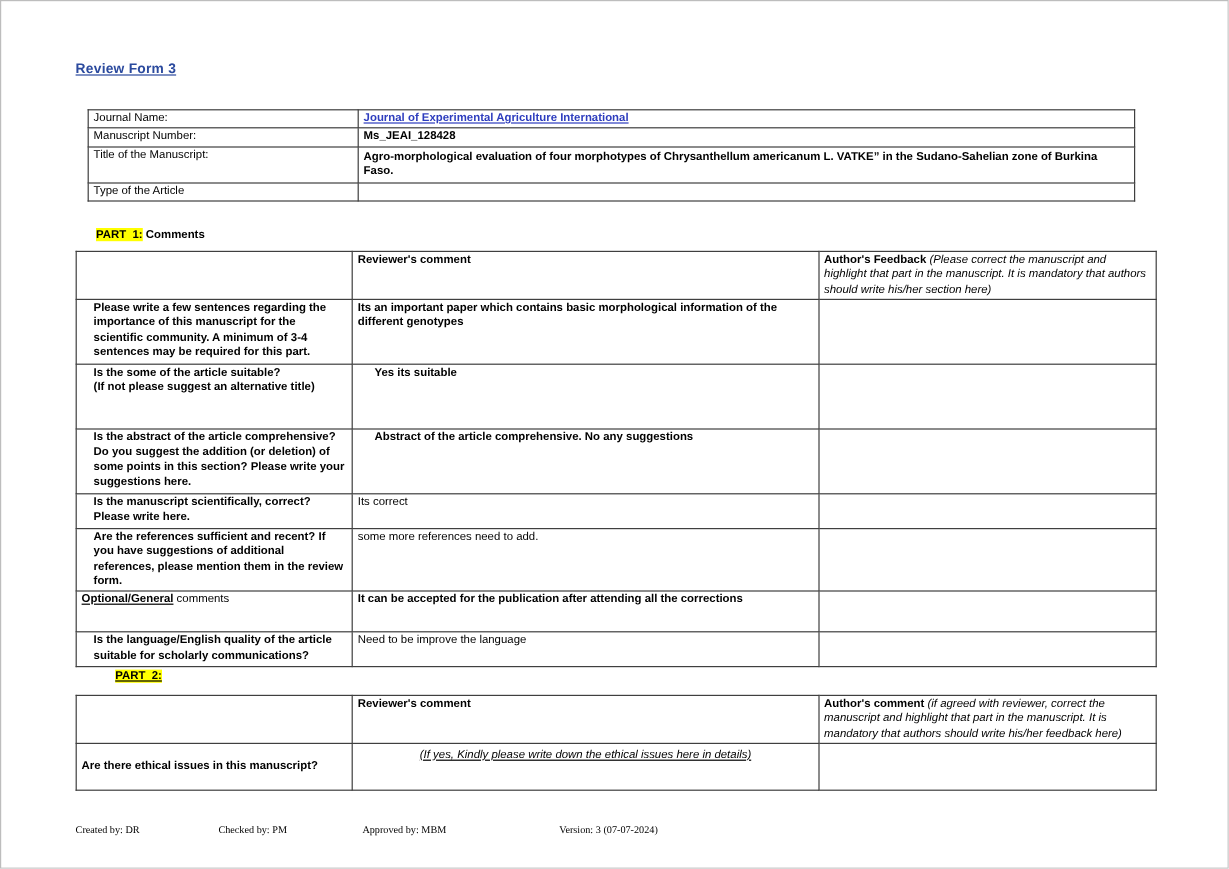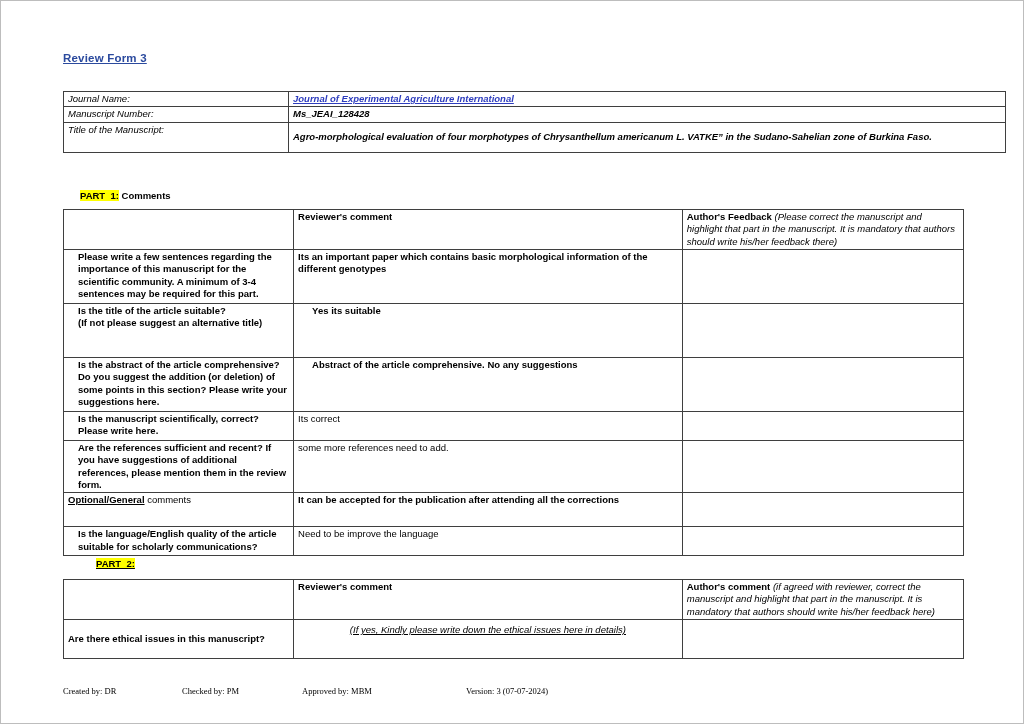--- a/index.html
+++ b/index.html
@@ -13,21 +13,21 @@
     position:absolute; left:62px; top:51px;
     font-size:11.5px; font-weight:bold; color:#2b4a9e; text-decoration:underline;
     letter-spacing:0.2px;
   }
   table { border-collapse:collapse; table-layout:fixed; }
   td {
     border:1px solid #3f3f3f; vertical-align:top;
     font-size:9.5px; line-height:1.3; padding:1px 4px;
     overflow:hidden;
   }
-  .info-table { position:absolute; left:62px; top:90px; width:943px;font-style:italic; }
+  .info-table { position:absolute; left:72px; top:90px; width:873px; }
   .info-table .c1 { width:225px; }
   .link { color:#2e3dbe; font-weight:bold; text-decoration:underline; cursor:pointer; }
   .bold { font-weight:bold;margin-top:24px; }
   .vmid { vertical-align:middle; }
 
   .part-label { position:absolute; font-size:9.5px; font-weight:bold; }
   .part1-label { left:62px; top:189px;margin-left:17px; }
   .part2-label { left:95px; top:557px; }
   .hl { background:#ffff00; white-space:pre; }
   .ul { text-decoration:underline; }
@@ -63,40 +63,44 @@
       <td style="height:13px;"><span class="link">Journal of Experimental Agriculture International</span></td>
     </tr>
     <tr>
       <td class="c1" style="height:13px;margin-top:48px;">Manuscript Number:</td>
       <td class="bold" style="height:13px;">Ms_JEAI_128428</td>
     </tr>
     <tr>
       <td class="c1" style="height:30px;">Title of the Manuscript:</td>
       <td class="bold vmid" style="height:30px;">Agro-morphological evaluation of four morphotypes of Chrysanthellum americanum L. VATKE” in the Sudano-Sahelian zone of Burkina Faso.</td>
     </tr>
+    <tr>
+      <td class="c1" style="height:14px;">Type of the Article</td>
+      <td style="height:14px;"></td>
+    </tr>
   </tbody>
     </table>
 
   <div class="part-label part1-label"><span class="hl">PART  1:</span><span> Comments</span></div>
 
   <table class="part1-table">
     <tbody>
         <tr>
       <td class="cq" style="height:29px;"></td>
       <td class="cr bold" style="height:29px;">Reviewer's comment</td>
-      <td class="ca" style="height:29px;"><span class="bold">Author's Feedback</span><span class="italic"> (Please correct the manuscript and highlight that part in the manuscript. It is mandatory that authors should write his/her feedback there)</span></td>
+      <td class="ca" style="height:29px;"><span class="bold">Author's Feedback</span><span class="italic"> (Please correct the manuscript and highlight that part in the manuscript. It is mandatory that authors should write his/her section here)</span></td>
     </tr>
     <tr>
       <td class="cq q" style="height:54px;">Please write a few sentences regarding the importance of this manuscript for the scientific community. A minimum of 3-4 sentences may be required for this part.</td>
       <td class="cr bold" style="height:54px;">Its an important paper which contains basic morphological information of the different genotypes</td>
       <td class="ca" style="height:54px;"></td>
     </tr>
     <tr>
       <td class="cq q" style="height:54px;">
-        <div>Is the title of the article suitable?</div>
+        <div>Is the some of the article suitable?</div>
         <div>(If not please suggest an alternative title)</div>
       </td>
       <td class="cr bold ans-ind" style="height:54px;">Yes its suitable</td>
       <td class="ca" style="height:54px;"></td>
     </tr>
     <tr>
       <td class="cq q" style="height:54px;">Is the abstract of the article comprehensive? Do you suggest the addition (or deletion) of some points in this section? Please write your suggestions here.</td>
       <td class="cr bold ans-ind" style="height:54px;">Abstract of the article comprehensive. No any suggestions</td>
       <td class="ca" style="height:54px;"></td>
     </tr>

